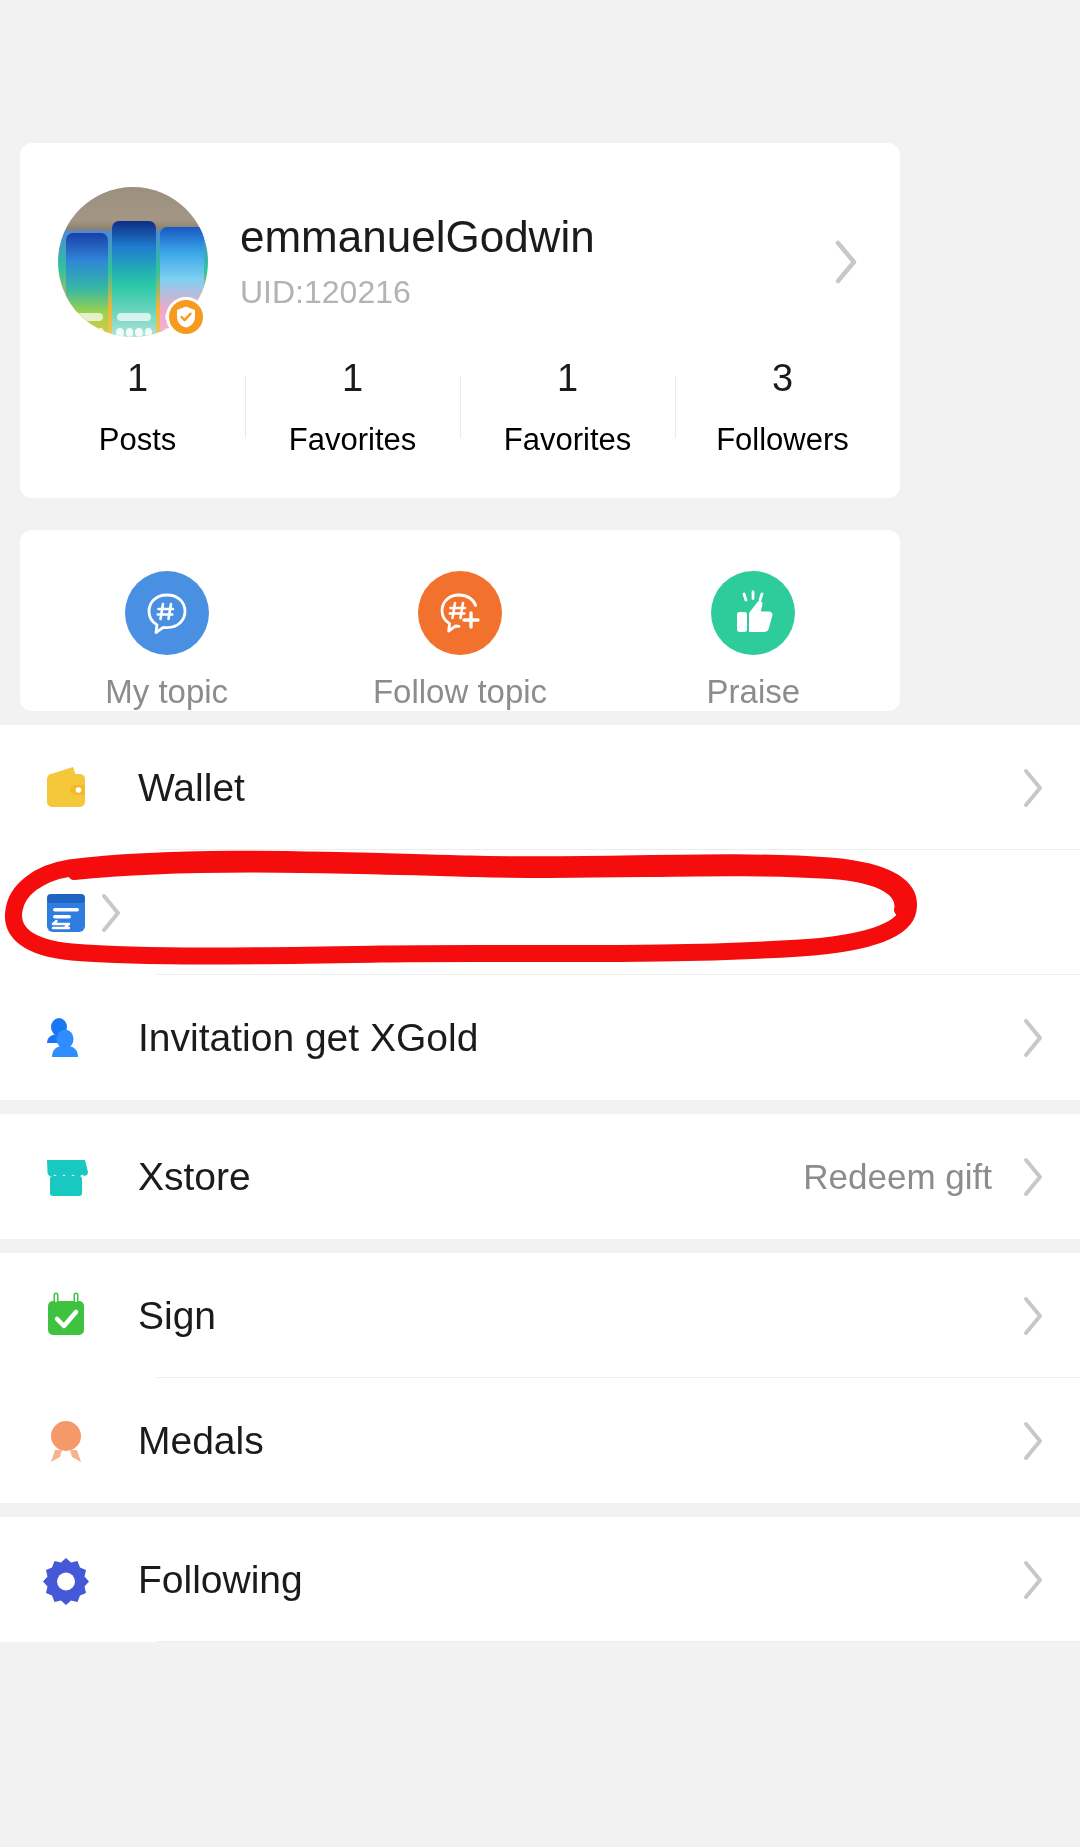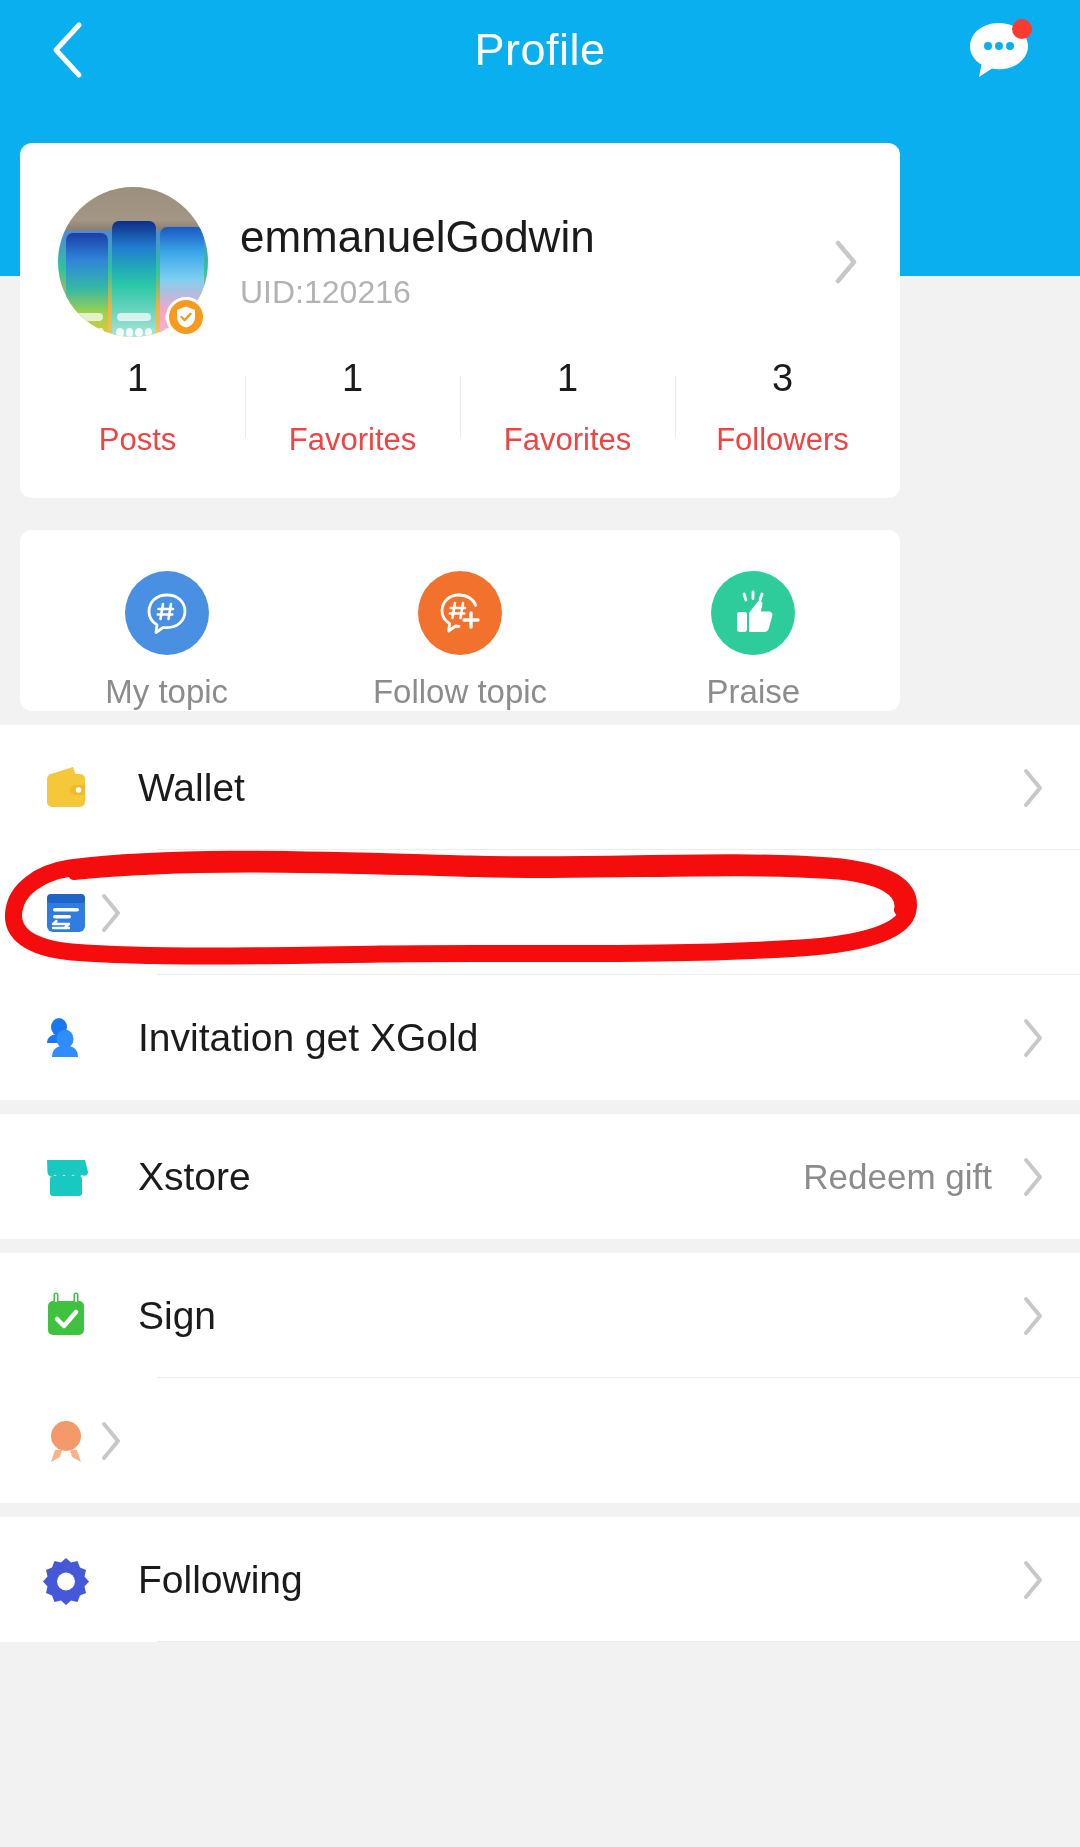--- a/index.html
+++ b/index.html
@@ -68,21 +68,21 @@
   .user-name { font-size: 44px; color: #1b1b1b; line-height: 1.1; }
   .user-uid { font-size: 32px; color: #b3b3b3; margin-top: 12px; }
   .chev-gray { flex: 0 0 40px; display: flex; align-items: center; justify-content: center; }
 
   .stats-row {
     display: flex; align-items: center; height: 130px;
     padding: 0 10px;
   }
   .stat { flex: 1; display: flex; flex-direction: column; align-items: center; justify-content: center; position: relative; }
   .stat-val { font-size: 38px; color: #1b1b1b; line-height: 1.1; }
-  .stat-lbl { font-size: 31px; color: #ef4444; margin-top: 22px; }
+  .stat-lbl { font-size: 31px; color: #000000; margin-top: 22px; }
   .stat + .stat::before {
     content: ""; position: absolute; left: 0; top: 18px;
     width: 1px; height: 62px; background: #eaeaea;
   }
 
   
   .actions-card {
     position: absolute; top: 530px; left: 20px;
     width: 880px; height: 181px;
     background: #ffffff; border-radius: 12px;
@@ -117,39 +117,20 @@
     position: absolute; left: 0; top: 840px;
     width: 940px; height: 130px;
     pointer-events: none;
   }
 </style>
 </head>
 <body>
 
 <div class="screen">
 
-  <div class="header">
-    <div class="hdr-title">Profile</div>
-    <div class="hdr-bar">
-      <div class="back-btn">
-        <svg width="44" height="62" viewBox="0 0 44 62">
-          <path d="M33 6 L10 31 L33 56" fill="none" stroke="#ffffff" stroke-width="5" stroke-linecap="round" stroke-linejoin="round"></path>
-        </svg>
-      </div>
-      <div class="msg-btn">
-        <svg width="64" height="60" viewBox="0 0 64 60">
-          <path d="M32 3 C14.5 3 3 14 3 26.5 C3 34 7.5 40.6 14.5 44.6 L12 57 L25 48.5 C27.2 48.9 29.6 49.2 32 49.2 C49.5 49.2 61 38 61 26.5 C61 14 49.5 3 32 3 Z" fill="#ffffff"></path>
-          <circle cx="21" cy="26" r="4" fill="#0aaff0"></circle>
-          <circle cx="32" cy="26" r="4" fill="#0aaff0"></circle>
-          <circle cx="43" cy="26" r="4" fill="#0aaff0"></circle>
-        </svg>
-        <span class="msg-dot"></span>
-      </div>
-    </div>
-  </div>
 
   <div class="profile-card">
     <div class="profile-top">
       <div class="avatar-wrap">
         <div class="avatar">
           <div class="ph ph1">
             <div class="ph-bar"></div>
             <div class="ph-dots">
                 <i></i>
                 <i></i>
@@ -346,20 +327,21 @@
       </div>
 
       <div class="menu-row">
         <span class="menu-icon">
           <svg width="54" height="54" viewBox="0 0 54 54">
             <circle cx="27" cy="22" r="15" fill="#f49a6a"></circle>
             <path d="M16 36 L12 48 L21 43 L23 36 Z" fill="#f7b48b"></path>
             <path d="M38 36 L42 48 L33 43 L31 36 Z" fill="#f7b48b"></path>
           </svg>
         </span>
+        <span class="menu-label">Medals</span>
         <span class="menu-chev">
           <svg width="24" height="42" viewBox="0 0 24 42">
             <path d="M5 4 L19 21 L5 38" fill="none" stroke="#c8c8c8" stroke-width="4" stroke-linecap="round" stroke-linejoin="round"></path>
           </svg>
         </span>
       </div>
     </div>
 
     <div class="gap"></div>
 

